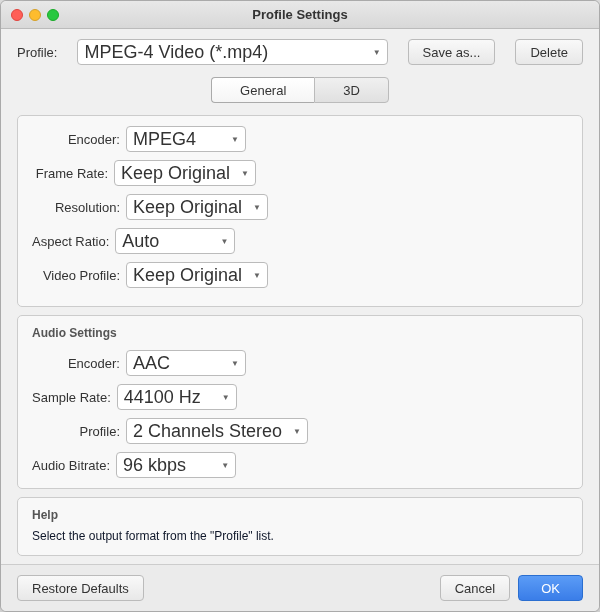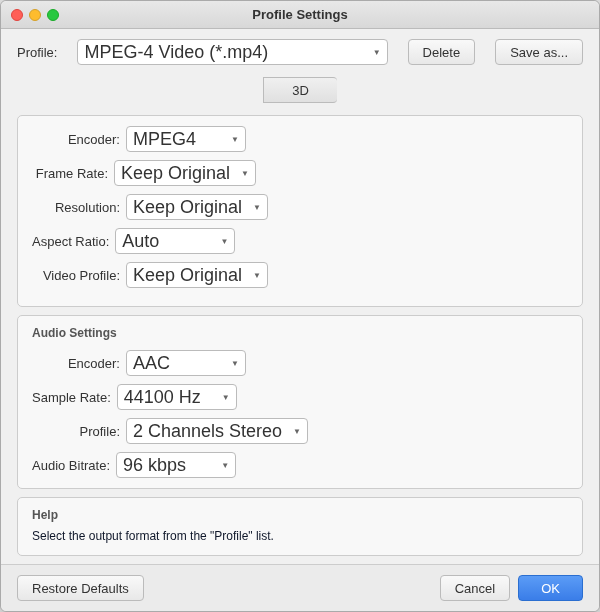--- a/index.html
+++ b/index.html
@@ -278,25 +278,26 @@
 
   <div class="content">
 
     <div class="profile-row">
       <span class="profile-label">Profile:</span>
       <div class="profile-select-wrapper">
         <select>
           <option value="MPEG-4 Video (*.mp4)">MPEG-4 Video (*.mp4)</option>
         </select>
       </div>
+      <button class="btn">Save as...</button>
       <button class="btn">Delete</button>
-      <button class="btn">Save as...</button>
     </div>
 
     <div class="tabs-row">
+      <button class="tab active">General</button>
       <button class="tab">3D</button>
     </div>
 
     <div class="section">
       <div class="form-grid">
 
         <div class="form-row">
           <span class="form-label">Encoder:</span>
           <div class="select-wrapper">
             <select>

